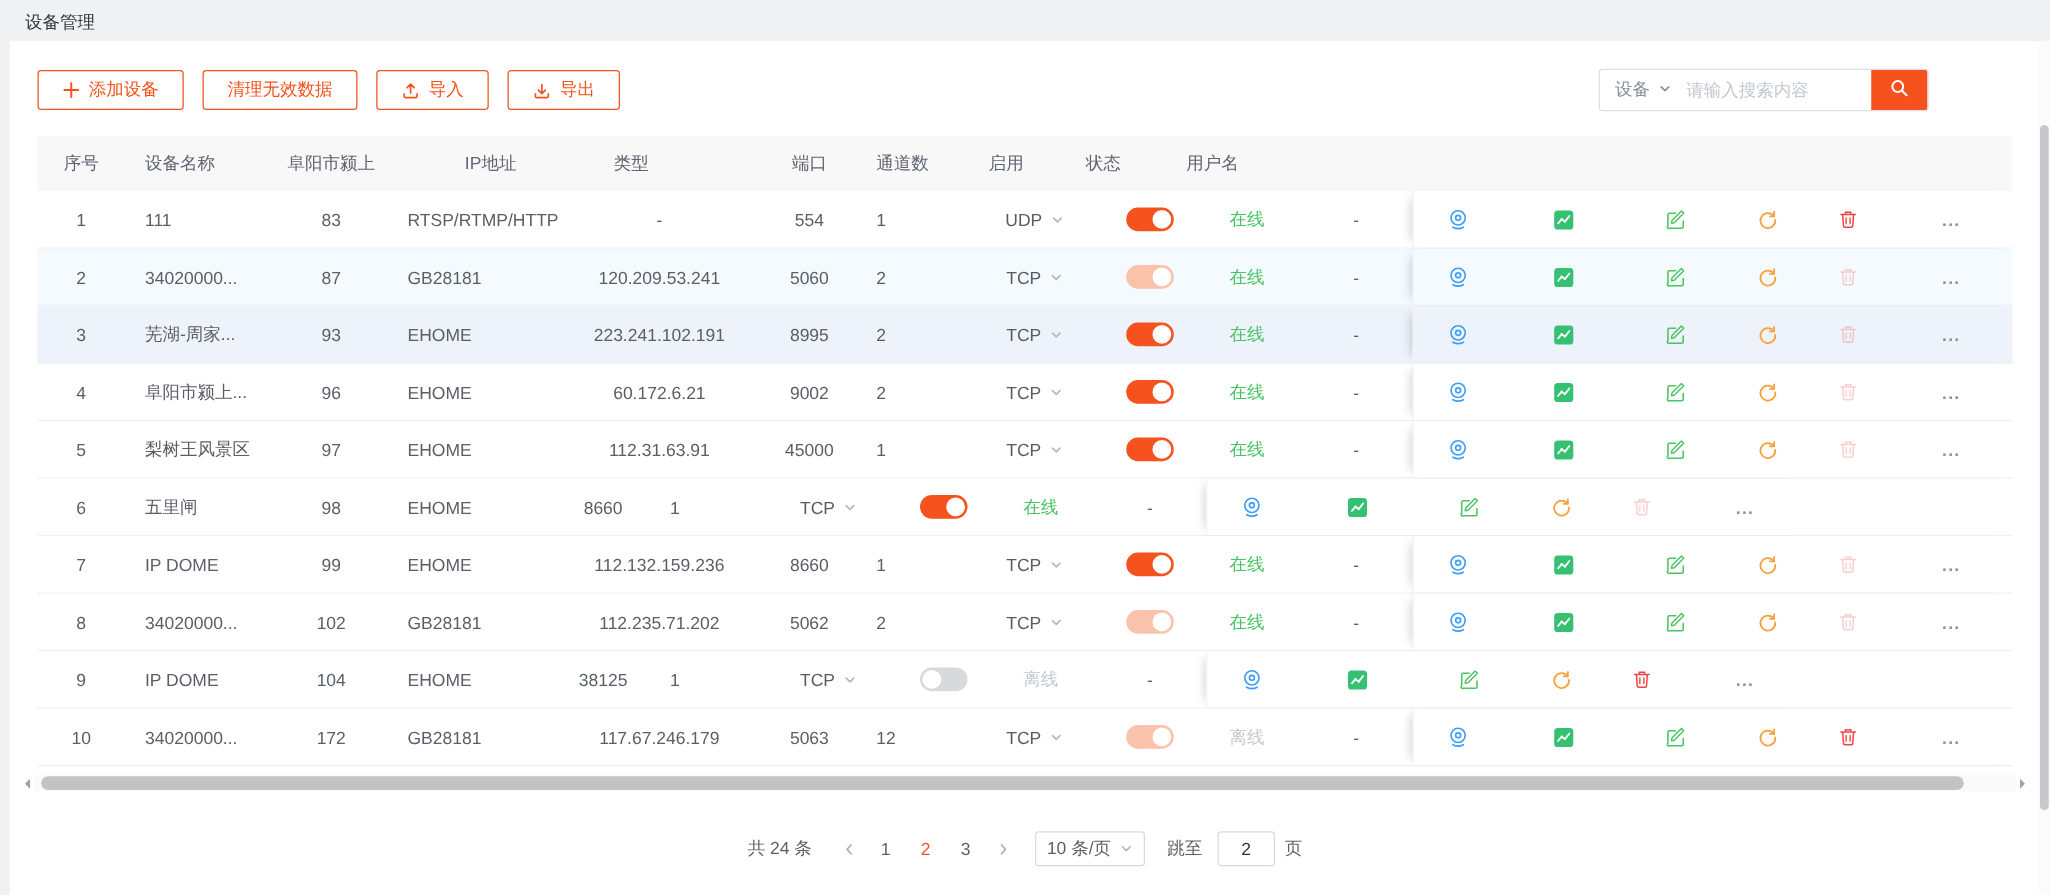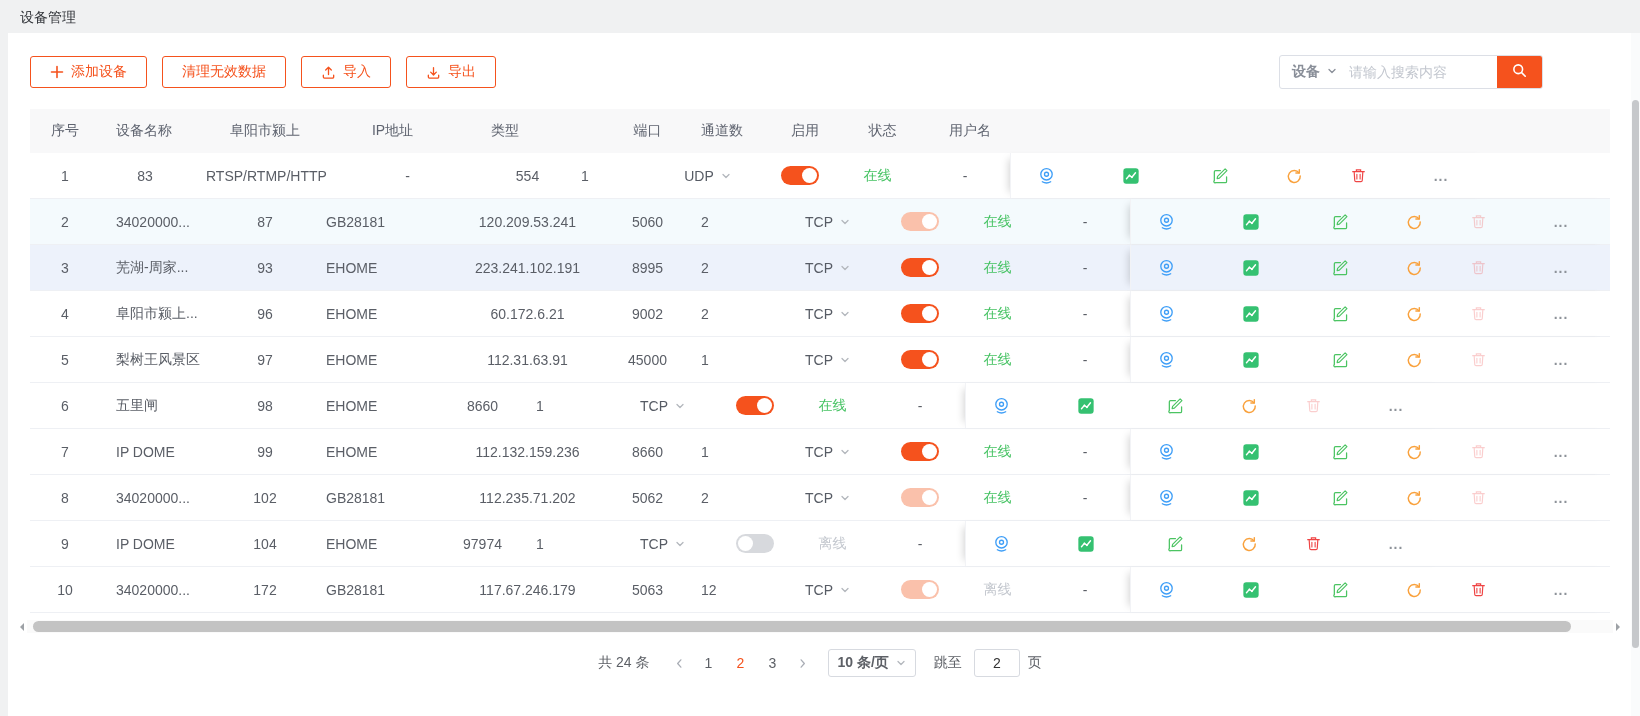--- a/index.html
+++ b/index.html
@@ -20,21 +20,21 @@
     height:32px; padding:0 19px; margin-right:15px;
     border:1px solid var(--accent,#f5521d); border-radius:3px;
     background:#fff; color:var(--accent,#f5521d); font-size:14px; cursor:pointer;
     font-family:inherit;
   }
   .btn svg { display:block; }
   .search {
     margin-left:auto; margin-right:67px; display:flex; align-items:center;
     height:34px; border:1px solid #dcdfe6; border-radius:3px; overflow:hidden; background:#fff;
   }
-  .search .cat { display:flex; align-items:flex-start; gap:7px; padding:0 10px 0 12px; color:#8a8f99; cursor:pointer;font-weight:bold; }
+  .search .cat { display:flex; align-items:flex-start; gap:7px; padding:0 10px 0 12px; color:#8a8f99; cursor:pointer; }
   .search input { border:none; outline:none; width:150px; font-size:14px; color:#333; font-family:inherit; background:transparent; }
   .search input::placeholder { color:#c3c7cf; }
   .search .go { width:45px; height:34px; border:none; background:var(--accent,#f5521d); display:flex; align-items:center; justify-content:center; cursor:pointer; }
 
   
   .table { margin:20px 22px 0 22px; }
   .trow { display:flex; align-items:stretch; }
   .lsec, .rsec { display:flex; }
   .rsec { box-shadow:-7px 0 8px -6px rgba(0,0,0,0.18); border-left:1px solid #f2f3f6; }
   .thead .trow { height:44px; background:#f8f8f9; color:#5f6470; }
@@ -77,21 +77,21 @@
   
   .vtrack { position:absolute; right:0; top:33px; bottom:0; width:9px; background:#fafbfc; }
   .vthumb { position:absolute; right:1px; top:100px; height:548px; width:7px; background:#c6c8cb; border-radius:4px; cursor:pointer; }
 
   
   .pager { display:flex; align-items:center; justify-content:center; margin-top:16px; color:#5d6066; }
   .pager .total { margin-right:16px; }
   .parrow { color:#a9adb5; padding:0 8px; cursor:pointer; display:flex; align-items:center; }
   .pnum { min-width:24px; text-align:center; margin:0 4px; cursor:pointer; color:#5d6066; }
   .pnum.cur { color:var(--accent,#f5521d); }
-  .psize { display:flex; align-items:center; gap:7px; border:1px solid #d7dae0; border-radius:3px; height:28px; padding:12px 9px; margin:0 12px; cursor:pointer; color:#5d6066;font-weight:bold; }
+  .psize { display:flex; align-items:center; gap:7px; border:1px solid #d7dae0; border-radius:3px; height:28px; padding:12px 9px; margin:16px 12px; cursor:pointer; color:#5d6066; }
   .psize .cdn { color:#b3b7bd; display:flex; }
   .jump-label { margin:0 4px 0 6px; }
   .jump-input { width:46px; height:28px; border:1px solid #d7dae0; border-radius:3px; text-align:center; margin:0 8px; font-family:inherit; font-size:14px; color:#333; outline:none; }
 </style>
 </head>
 <body>
 
 <div class="page-title">设备管理</div>
 
 <div class="card">
@@ -159,20 +159,21 @@
             <div class="cell" style="width: 70px;">启用</div>
             <div class="cell" style="width: 85px;">状态</div>
             <div class="cell" style="width: 90px;">用户名</div>
           </div>
         </div>
       </div>
     <div class="tbody" id="tbody">
         <div class="trow">
           <div class="lsec">
             <div class="cell" style="width: 70px;">1</div>
+            <div class="cell al" style="width: 120px;">111</div>
             <div class="cell" style="width: 90px;">83</div>
             <div class="cell al" style="width: 135px;">RTSP/RTMP/HTTP</div>
             <div class="cell" style="width: 165px;">-</div>
             <div class="cell" style="width: 75px; text-align: right;">554</div>
             <div class="cell al" style="width: 85px;">1</div>
             <div class="cell" style="width: 115px;">
               <span class="proto">
                 <span>UDP</span>
                 <span class="cdn">
                   <svg width="10" height="10" viewBox="0 0 10 10">
@@ -864,21 +865,21 @@
               <span class="more">...</span>
             </div>
           </div>
         </div>
         <div class="trow">
           <div class="lsec">
             <div class="cell" style="width: 70px;">9</div>
             <div class="cell al" style="width: 120px;">IP DOME</div>
             <div class="cell" style="width: 90px;">104</div>
             <div class="cell al" style="width: 135px;">EHOME</div>
-            <div class="cell" style="width: 75px;">97974</div>
+            <div class="cell" style="width: 75px;">38125</div>
             <div class="cell al" style="width: 85px;">1</div>
             <div class="cell" style="width: 115px;">
               <span class="proto">
                 <span>TCP</span>
                 <span class="cdn">
                   <svg width="10" height="10" viewBox="0 0 10 10">
                     <path d="M2 3.5 5 6.5 8 3.5" stroke="currentColor" stroke-width="1.3" fill="none" stroke-linecap="round" stroke-linejoin="round"></path>
                   </svg>
                 </span>
               </span>

